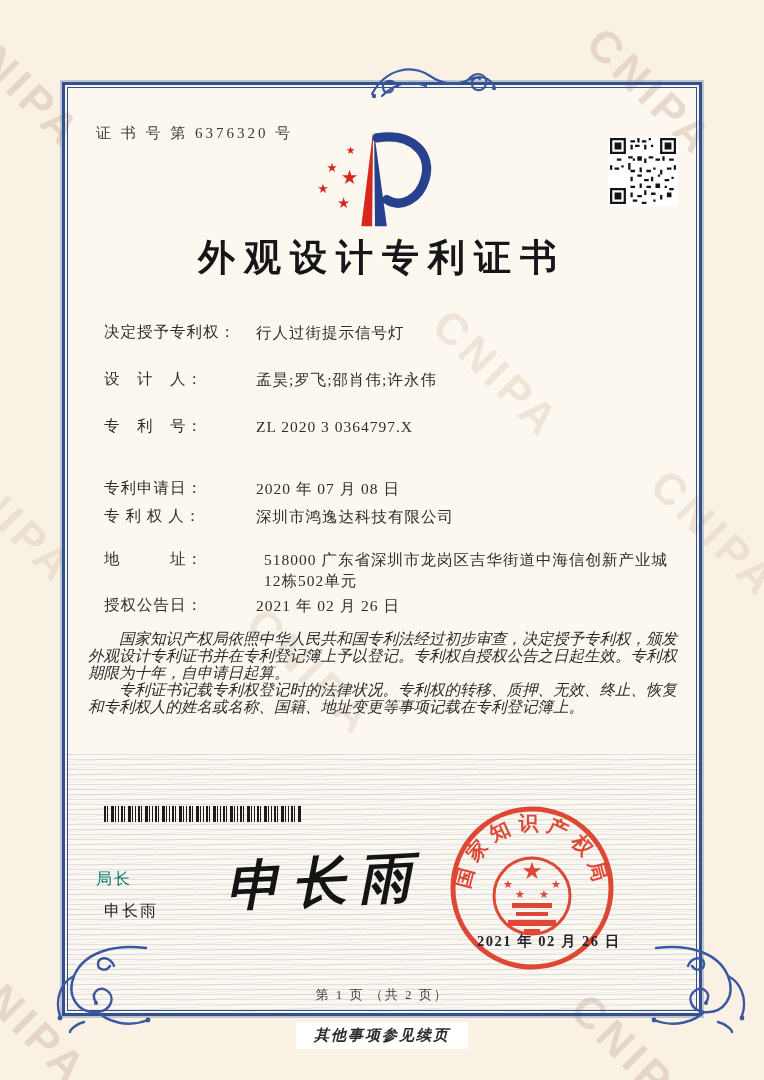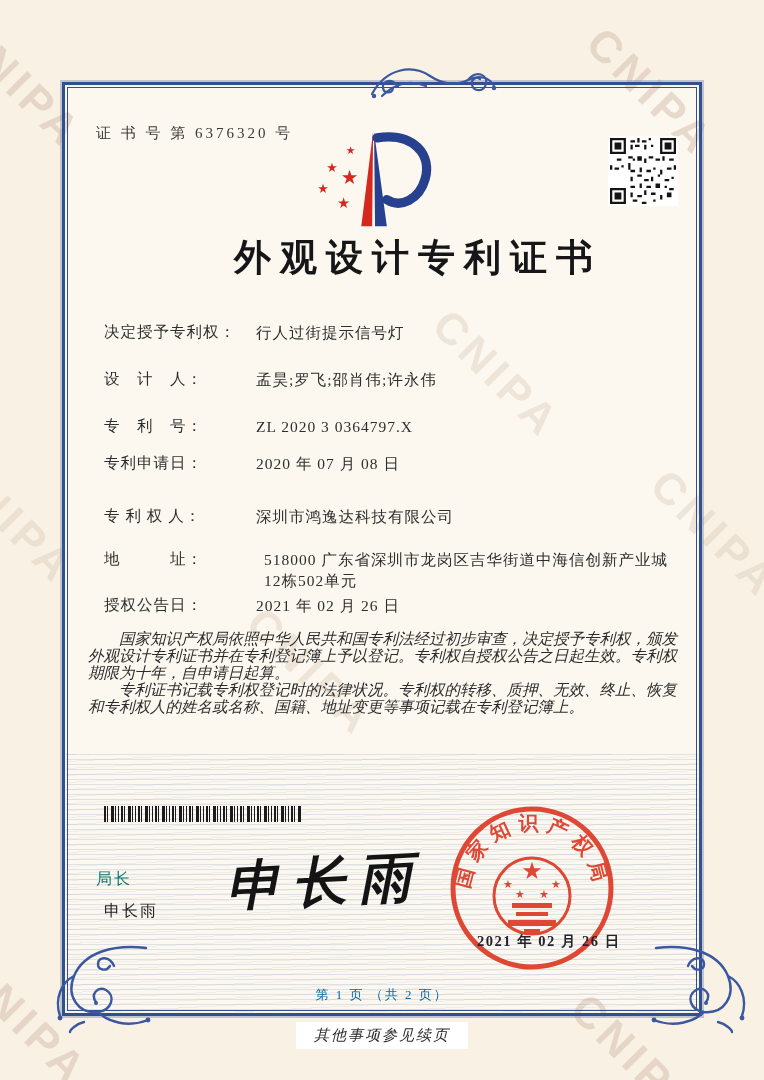--- a/index.html
+++ b/index.html
@@ -17,21 +17,21 @@
   .frame-inner{position:absolute;left:2px;top:2px;right:2px;bottom:2px;border:1px solid #31508e;}
   
   .pattern{position:absolute;left:66px;top:754px;width:632px;height:258px;z-index:1;
            background:repeating-linear-gradient(180deg,rgba(140,158,195,.26) 0 1px,rgba(255,255,255,0) 1px 5px),
                       repeating-linear-gradient(177deg,rgba(140,158,195,.12) 0 1px,rgba(255,255,255,0) 1px 7px);}
   .content{position:absolute;left:0;top:0;width:764px;height:920px;z-index:2;}
   .cert-no{position:absolute;left:96px;top:124px;font-size:15px;letter-spacing:3px;color:#3a3a3c;}
   .logo{position:absolute;left:303px;top:128px;}
   .qr{position:absolute;left:608px;top:136px;width:66px;height:66px;background:#fff;padding:2px;}
   .title{position:absolute;left:62px;top:233px;width:640px;text-align:center;
-         font-size:37px;font-weight:bold;letter-spacing:9px;color:#161618;margin-left:36px;}
+         font-size:37px;font-weight:bold;letter-spacing:9px;color:#161618;}
   .row{position:absolute;left:104px;font-size:15.5px;color:#2e2e30;}
   .row .lbl{display:inline-block;width:152px;letter-spacing:1px;vertical-align:top;}
   .row .val{display:inline-block;letter-spacing:1px;vertical-align:top;line-height:21px;}
   .row .val.addr{width:416px;margin-left:8px;}
   .row2{position:absolute;left:348px;font-size:15.5px;color:#2e2e30;}
   .row2 .lbl{letter-spacing:1px;}
   .paras{position:absolute;left:88px;top:630px;width:590px;font-size:15.5px;line-height:17px;
          font-style:italic;color:#2b2b2d;}
   .paras p{margin:0;text-indent:2em;}
   .barcode{position:absolute;left:104px;top:806px;width:198px;height:16px;
@@ -42,24 +42,24 @@
       #1b1b1b 11px,#1b1b1b 12px,rgba(0,0,0,0) 12px,rgba(0,0,0,0) 14px,
       #1b1b1b 14px,#1b1b1b 15px,rgba(0,0,0,0) 15px,rgba(0,0,0,0) 17px);}
   .director-title{position:absolute;left:96px;top:869px;font-size:16px;letter-spacing:2px;color:#0f766e;}
   .director-name{position:absolute;left:104px;top:901px;font-size:16px;letter-spacing:2px;color:#222;}
   .signature{position:absolute;left:226px;top:846px;font-size:54px;font-style:italic;font-weight:600;
              letter-spacing:12px;color:#141414;transform:rotate(-3deg);white-space:nowrap;}
   .seal{position:absolute;left:448px;top:804px;z-index:4;opacity:.92;}
   .seal-date{position:absolute;left:477px;top:932px;z-index:5;font-size:14.5px;font-weight:600;
              letter-spacing:1.5px;color:#23242c;white-space:nowrap;}
   .page-info{position:absolute;left:62px;top:986px;width:640px;text-align:center;
-             font-size:13px;letter-spacing:2px;color:#0369a1;}
+             font-size:13px;letter-spacing:2px;color:#404040;}
   .cont-wrap{position:absolute;left:62px;top:1022px;width:640px;text-align:center;z-index:2;}
   .cont-note{display:inline-block;background:#ffffff;padding:4px 18px;font-size:15px;
-             font-style:italic;letter-spacing:2px;color:#2b2b2d;}
+             font-style:italic;letter-spacing:2px;color:#2b2b2d;font-weight:bold;}
   .flourish{position:absolute;z-index:4;pointer-events:none;}
   .fl-br{transform:scaleX(-1);}
 </style>
 </head>
 <body>
 
 <div class="page">
 
   <div class="inner-bg"></div>
 
@@ -101,21 +101,21 @@
 
     <div class="row" style="top:322px;">
       <span class="lbl">决定授予专利权：</span><span class="val">行人过街提示信号灯</span>
     </div>
     <div class="row" style="top:369px;">
       <span class="lbl">设　计　人：</span><span class="val">孟昊;罗飞;邵肖伟;许永伟</span>
     </div>
     <div class="row" style="top:416px;">
       <span class="lbl">专　利　号：</span><span class="val">ZL 2020 3 0364797.X</span>
     </div>
-    <div class="row" style="top:453px;">
+    <div class="row" style="top:478px;">
       <span class="lbl">专利申请日：</span><span class="val">2020 年 07 月 08 日</span>
     </div>
     <div class="row" style="top:506px;">
       <span class="lbl">专 利 权 人：</span><span class="val">深圳市鸿逸达科技有限公司</span>
     </div>
     <div class="row" style="top:549px;">
       <span class="lbl">地　　　址：</span><span class="val addr">518000 广东省深圳市龙岗区吉华街道中海信创新产业城12栋502单元</span>
     </div>
     <div class="row" style="top:595px;">
       <span class="lbl">授权公告日：</span><span class="val">2021 年 02 月 26 日</span>

